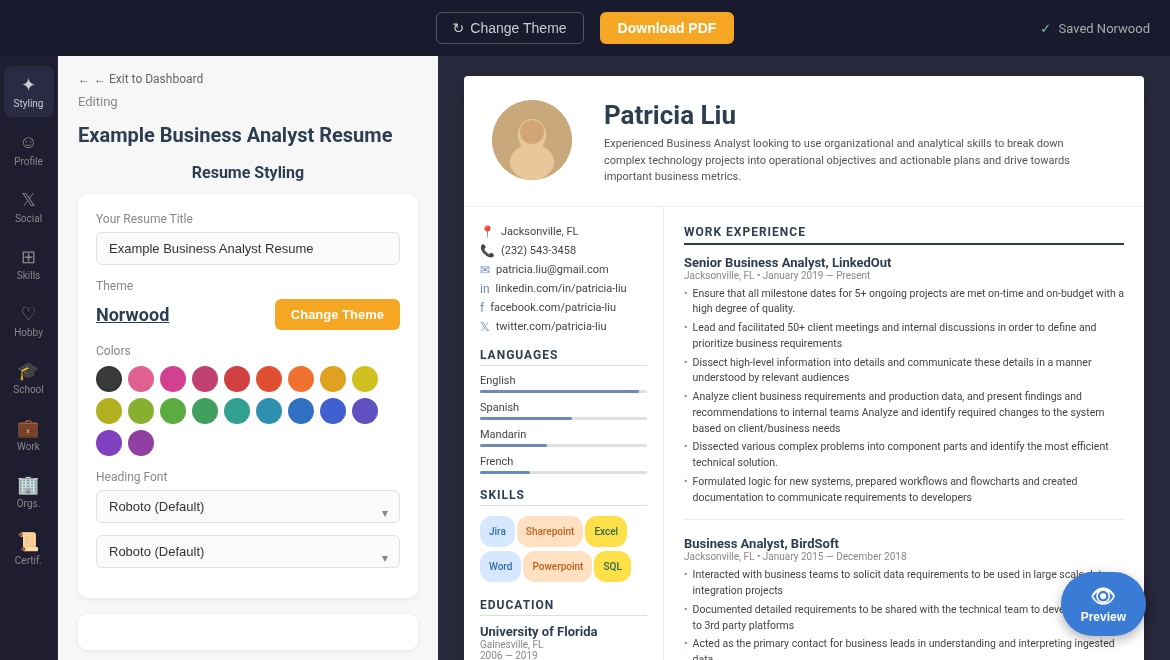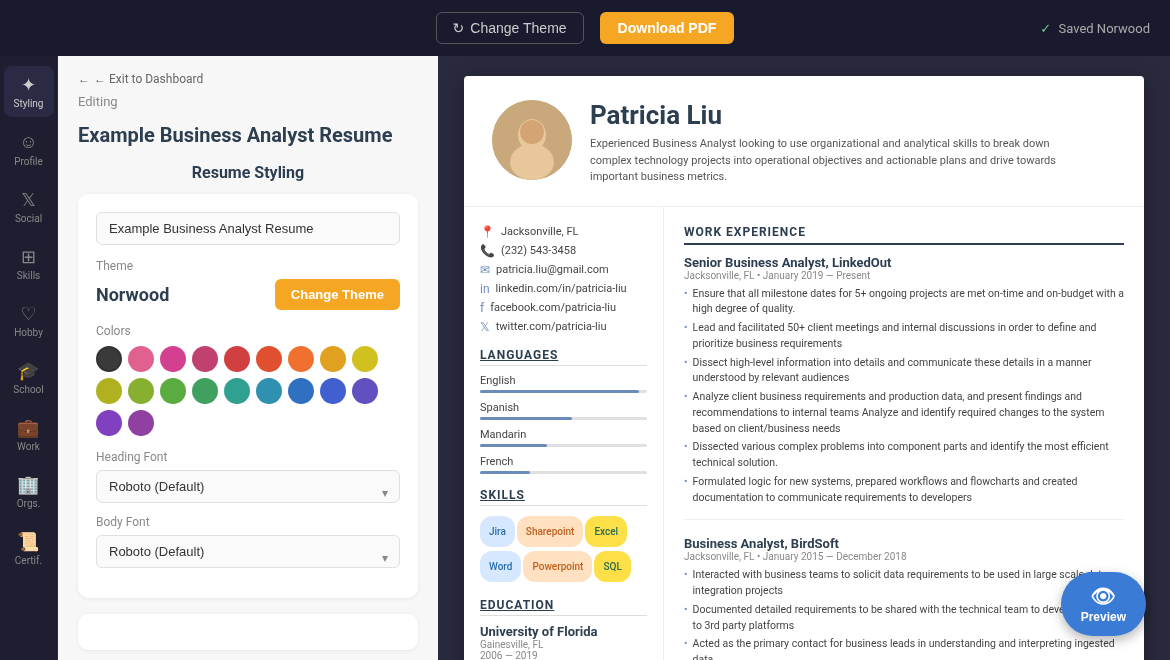--- a/index.html
+++ b/index.html
@@ -138,20 +138,21 @@
     .theme-row {
       display: flex;
       align-items: center;
       justify-content: space-between;
       margin-bottom: 14px;
     }
     .theme-name {
       font-size: 18px;
       font-weight: 700;
       color: #2c3e50;
+      text-decoration: underline;
     }
     .change-theme-btn {
       background: #f5a623;
       border: none;
       color: #fff;
       padding: 8px 16px;
       border-radius: 6px;
       cursor: pointer;
       font-size: 13px;
       font-weight: 600;
@@ -231,21 +232,21 @@
       border-radius: 4px;
       overflow: hidden;
       box-shadow: 0 4px 20px rgba(0,0,0,0.3);
       font-size: 12px;
       color: #333;
     }
     .resume-header {
       display: flex;
       align-items: flex-start;
       padding: 24px 28px 20px;
-      gap: 18px;
+      gap: 32px;
       border-bottom: 1px solid #eee;
     }
     .resume-avatar {
       width: 80px;
       height: 80px;
       border-radius: 50%;
       background: #c9a87c;
       flex-shrink: 0;
       overflow: hidden;
       display: flex;
@@ -291,21 +292,20 @@
     .contact-icon { font-size: 12px; color: #6b8cba; }
     .section-header {
       font-size: 12px;
       font-weight: 700;
       text-transform: uppercase;
       letter-spacing: 1px;
       color: #2c3e50;
       margin: 14px 0 8px;
       border-bottom: 1px solid #ddd;
       padding-bottom: 3px;
-      text-decoration: underline;
     }
     .lang-item { margin-bottom: 8px; }
     .lang-name { font-size: 11px; color: #444; margin-bottom: 3px; }
     .lang-bar { height: 3px; background: #e0e0e0; border-radius: 2px; }
     .lang-fill { height: 100%; border-radius: 2px; background: #6b8cba; }
     .skill-tag {
       display: inline-block;
       padding: 10px 9px;
       border-radius: 12px;
       font-size: 10px;
@@ -418,20 +418,21 @@
     <div class="exit-link">
       <span>←</span>
       <span>← Exit to Dashboard</span>
     </div>
     <div class="editing-label">Editing</div>
     <div class="resume-title-heading">Example Business Analyst Resume</div>
 
     <div class="section-title">Resume Styling</div>
 
     <div class="panel-card">
+      <div class="field-label">Your Resume Title</div>
       <input class="text-input" type="text" value="Example Business Analyst Resume" style="">
 
       <div style="height:14px"></div>
       <div class="field-label">Theme</div>
       <div class="theme-row">
         <span class="theme-name">Norwood</span>
         <button class="change-theme-btn">Change Theme</button>
       </div>
 
       <div class="colors-label">Colors</div>
@@ -458,21 +459,20 @@
           <div class="color-swatch" style="background: rgb(144, 64, 160);"></div>
         </div>
 
       <div class="font-section">
         <div class="font-label">Heading Font</div>
         <div class="select-wrapper">
           <select class="font-select">
             <option>Roboto (Default)</option>
           </select>
         </div>
-        <div class="font-label">Body Font</div>
         <div class="select-wrapper">
           <select class="font-select">
             <option>Roboto (Default)</option>
           </select>
         </div>
       </div>
     </div>
 
     <div class="panel-card">
       

